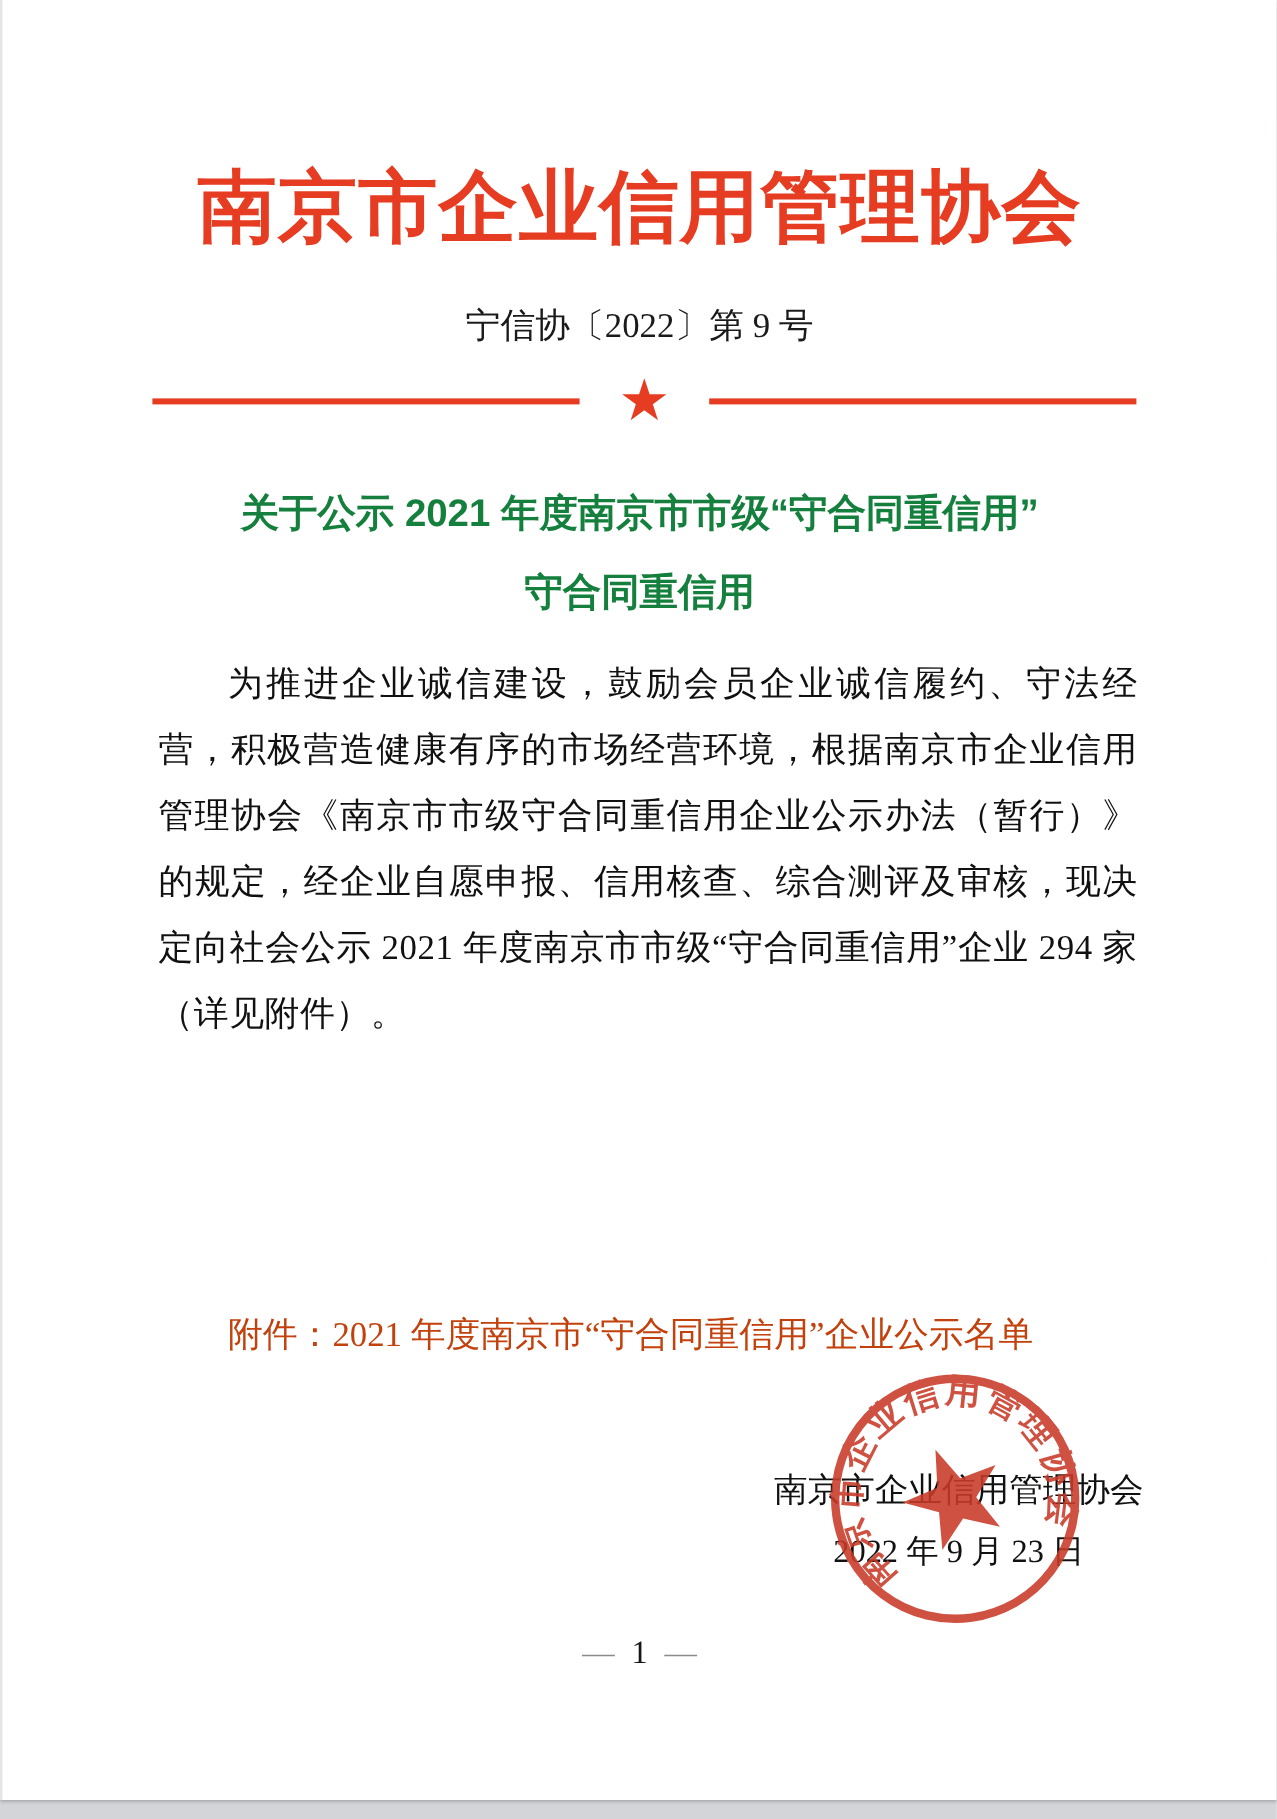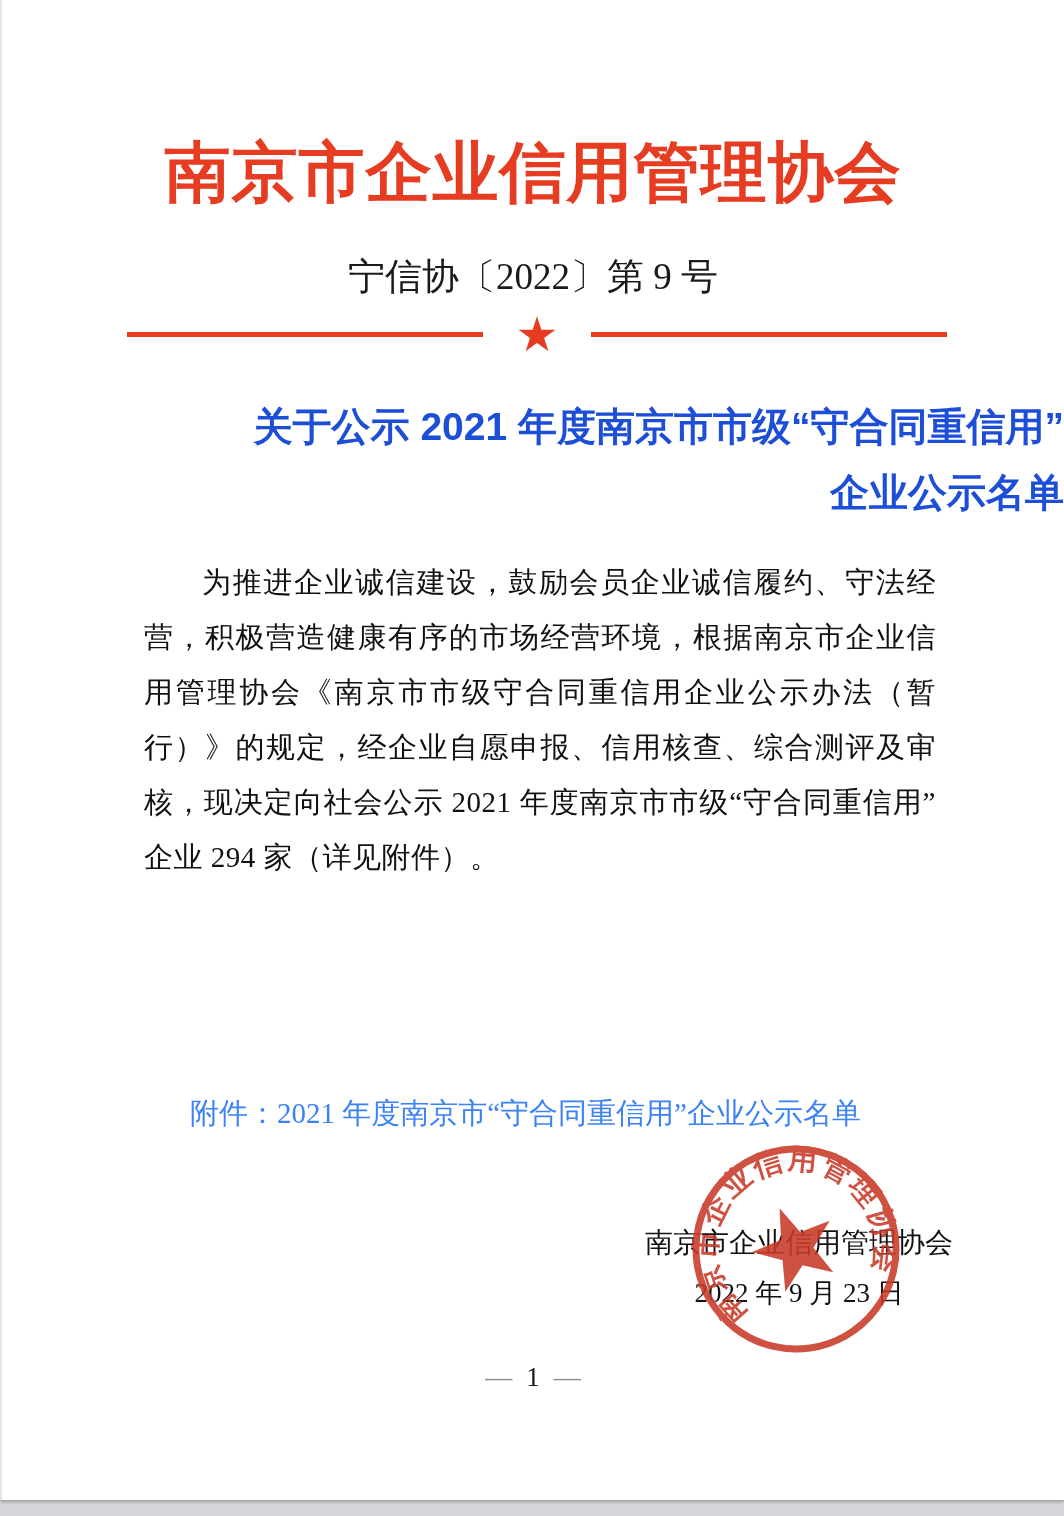--- a/index.html
+++ b/index.html
@@ -25,58 +25,58 @@
     font-family:"Liberation Sans", sans-serif;
     font-weight:bold;
     font-size:66px;
     letter-spacing:1px;
     color:#e63c22;
     white-space:nowrap;
   }
   .doc-number {
     position:absolute; top:252px; left:0; right:0;
     text-align:center;
-    font-size:37px;
+    font-size:29px;
     color:#1a1a1a;
     white-space:nowrap;
   }
   .divider {
     position:absolute; top:311px; left:125px; width:820px; height:46px;
     display:flex; align-items:center;
   }
   .divider .rule { flex:1; height:5px; background:#e63c22; }
   .divider .star {
     font-family:"DejaVu Sans", sans-serif;
     font-size:48px; line-height:46px;
     color:#e63c22;
     margin:0 32px;
   }
   .doc-title {
     position:absolute; top:394px; left:0; right:0;
-    text-align:right;
+    text-align:center;
     font-family:"Liberation Sans", sans-serif;
     font-weight:bold;
-    font-size:39px;
+    font-size:32px;
     line-height:66px;
-    color:#1d4ed8;
+    color:#15803d;
   }
   .body-text {
     position:absolute; top:543px; left:130px; width:816px;
     font-size:29px; color:#111;
   }
   .body-text p {
-    margin:12px;
+    margin:0;
     line-height:55px;
     text-indent:2em;
     text-align:justify;
     letter-spacing:0.5px;
   }
   .attachment {
     position:absolute; top:1086px; left:130px; width:816px;
-    font-size:29px; color:#3b82f6;
+    font-size:29px; color:#c2410c;
     text-indent:2em;
     line-height:55px;
   }
   .signature {
     position:absolute; top:1227px; right:110px; width:310px;
     text-align:center;
     font-size:28px; color:#111;
     line-height:32px;
   }
   .signature .sig-date { margin-top:18px; font-size:27px; }
@@ -103,21 +103,21 @@
   <div class="doc-number">宁信协〔2022〕第 9 号</div>
 
   <div class="divider">
     <span class="rule"></span>
     <span class="star">★</span>
     <span class="rule"></span>
   </div>
 
   <div class="doc-title">
     <div>关于公示 2021 年度南京市市级“守合同重信用”</div>
-    <div>企业公示名单</div>
+    <div>守合同重信用</div>
   </div>
 
   <div class="body-text">
     <p>为推进企业诚信建设，鼓励会员企业诚信履约、守法经营，积极营造健康有序的市场经营环境，根据南京市企业信用管理协会《南京市市级守合同重信用企业公示办法（暂行）》的规定，经企业自愿申报、信用核查、综合测评及审核，现决定向社会公示 2021 年度南京市市级“守合同重信用”企业 294 家（详见附件）。</p>
   </div>
 
   <div class="attachment">附件：2021 年度南京市“守合同重信用”企业公示名单</div>
 
   <div class="signature">
     <div class="sig-org">南京市企业信用管理协会</div>

